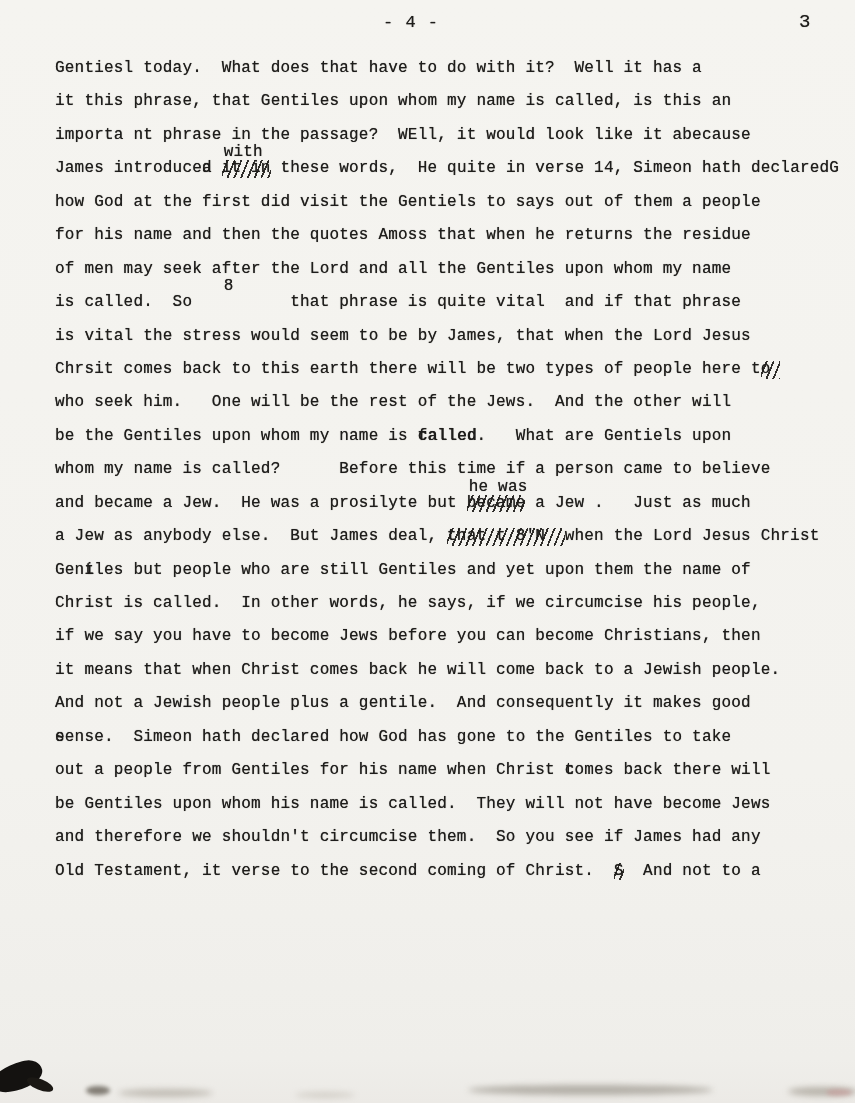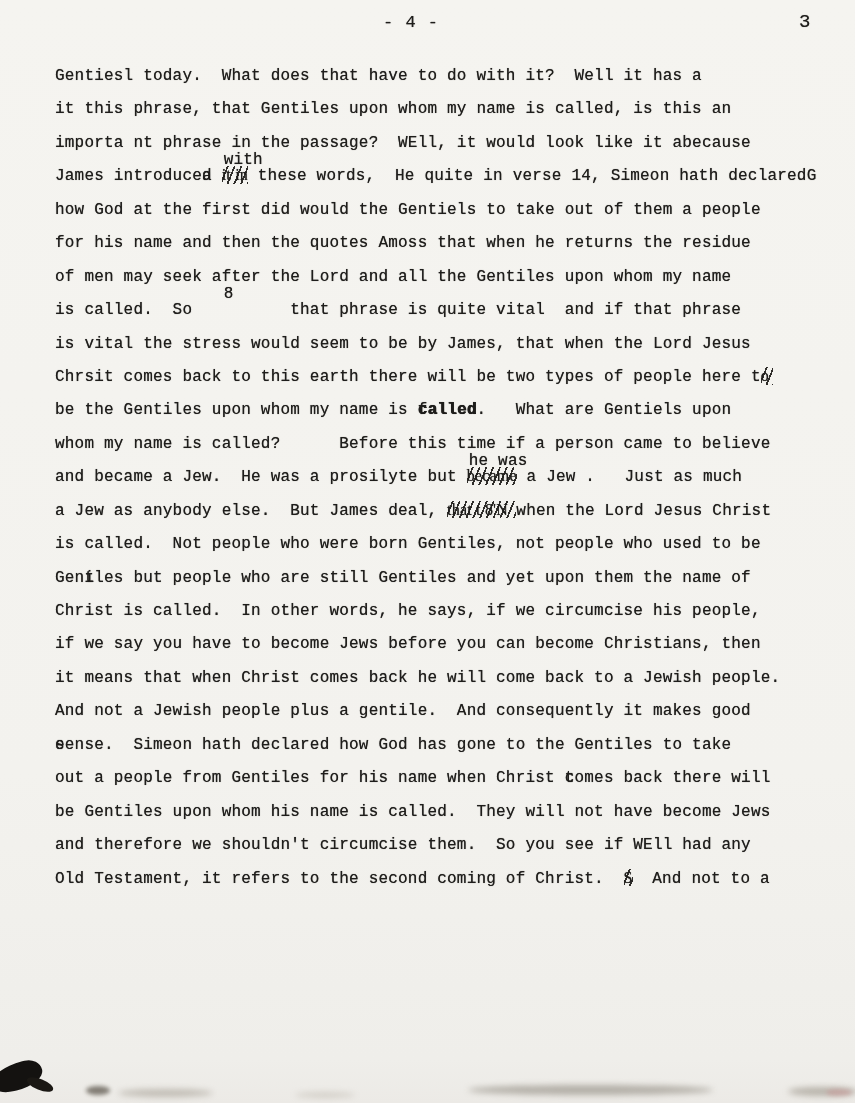--- a/index.html
+++ b/index.html
@@ -15,47 +15,46 @@
     position:absolute;top:13px;left:383px;
     font-size:17px;letter-spacing:1px;
     text-shadow:0 0 0.7px rgba(40,38,34,0.8);
   }
   .header-corner{
     position:absolute;top:11px;left:799px;
     font-size:19px;
     text-shadow:0 0 0.7px rgba(40,38,34,0.8);
   }
   .doc{
-    position:absolute;left:55px;top:60px;width:800px;
+    position:absolute;left:55px;top:52px;width:800px;
     font-size:16px;letter-spacing:0.2px;
   }
   .line{
     white-space:pre;
     line-height:33.45px;height:33.45px;
     text-shadow:0 0 0.7px rgba(40,38,34,0.85);
   }
   
   .seg-x{
     display:inline-block;line-height:1.1;vertical-align:baseline;
     background-image:repeating-linear-gradient(112deg,
       transparent 0 4.6px, rgba(30,28,25,0.92) 4.6px 6.3px);
-    font-family:Liberation Serif, serif;
   }
   
   .seg-sup{
     display:inline-block;width:0;overflow:visible;white-space:pre;
     transform:translate(2px,-16.5px);
   }
   
   .seg-z{
     display:inline-block;width:0;overflow:visible;white-space:pre;
   }
   
   .seg-b{
-    font-weight:bold;
+    font-weight:normal;
     text-shadow:0.7px 0 0 currentColor, 0 0 0.7px rgba(40,38,34,0.85);
   }
   .smudge{position:absolute;pointer-events:none;}
   .blob-main{left:-9px;top:1063px;width:52px;height:27px;background:#141210;
     border-radius:70% 30% 60% 40%/60% 50% 55% 40%;transform:rotate(-14deg);}
   .blob-tail{left:26px;top:1079px;width:28px;height:11px;background:#1b1814;
     border-radius:50%;transform:rotate(22deg);}
   .speck-1{left:86px;top:1086px;width:24px;height:9px;background:#5f594f;
     border-radius:50%;filter:blur(2px);opacity:.75;}
   .band-1{left:468px;top:1085px;width:245px;height:10px;background:#837d72;
@@ -76,41 +75,41 @@
 
   <div class="header-center">- 4 -</div>
 
   <div class="header-corner">3</div>
 
   <div class="doc">
       <div class="line"><span>Gentiesl today.  What does that have to do with it?  Well it has a</span></div>
       <div class="line"><span>it this phrase, that Gentiles upon whom my name is called, is this an</span></div>
       <div class="line"><span>importa nt phrase in the passage?  WEll, it would look like it abecause</span></div>
       <div class="line"><span>James introduce</span><span class="seg-z">a</span><span>d </span><span class="seg-sup">with</span><span class="seg-x">it in</span><span> these words,  He quite in verse 14, Simeon hath declaredG</span></div>
-      <div class="line"><span>how God at the first did would the Gentiels to take out of them a people</span></div>
+      <div class="line"><span>how God at the first did visit the Gentiels to says out of them a people</span></div>
       <div class="line"><span>for his name and then the quotes Amoss that when he returns the residue</span></div>
       <div class="line"><span>of men may seek after the Lord and all the Gentiles upon whom my name</span></div>
       <div class="line"><span>is called.  So   </span><span class="seg-sup">8</span><span>       that phrase is quite vital  and if that phrase</span></div>
       <div class="line"><span>is vital the stress would seem to be by James, that when the Lord Jesus</span></div>
       <div class="line"><span>Chrsit comes back to this earth there will be two types of people here t</span><span class="seg-x">o </span></div>
+      <div class="line"><span>who seek him.   One will be the rest of the Jews.  And the other will</span></div>
       <div class="line"><span>be the Gentiles upon whom my name is </span><span class="seg-z">f</span><span class="seg-b">called</span><span>.   What are Gentiels upon</span></div>
       <div class="line"><span>whom my name is called?      Before this time if a person came to believe</span></div>
       <div class="line"><span>and became a Jew.  He was a prosilyte but </span><span class="seg-sup">he was</span><span class="seg-x">became</span><span> a Jew .   Just as much</span></div>
       <div class="line"><span>a Jew as anybody else.  But James deal, </span><span class="seg-x">that t 8'N  </span><span>when the Lord Jesus Christ</span></div>
-      <div class="line"><span>is called.  Not people who were born Gentiles, not people who used to be</span></div>
       <div class="line"><span>Gen</span><span class="seg-z">t</span><span>iles but people who are still Gentiles and yet upon them the name of</span></div>
       <div class="line"><span>Christ is called.  In other words, he says, if we circumcise his people,</span></div>
       <div class="line"><span>if we say you have to become Jews before you can become Christians, then</span></div>
       <div class="line"><span>it means that when Christ comes back he will come back to a Jewish people.</span></div>
       <div class="line"><span>And not a Jewish people plus a gentile.  And consequently it makes good</span></div>
       <div class="line"><span class="seg-z">e</span><span>sense.  Simeon hath declared how God has gone to the Gentiles to take</span></div>
       <div class="line"><span>out a people from Gentiles for his name when Christ </span><span class="seg-z">t</span><span>comes back there will</span></div>
       <div class="line"><span>be Gentiles upon whom his name is called.  They will not have become Jews</span></div>
-      <div class="line"><span>and therefore we shouldn't circumcise them.  So you see if WEll had any</span></div>
-      <div class="line"><span>Old Testament, it refers to the second coming of Christ.  </span><span class="seg-x">S</span><span>  And not to a</span></div>
+      <div class="line"><span>and therefore we shouldn't circumcise them.  So you see if James had any</span></div>
+      <div class="line"><span>Old Testament, it verse to the second coming of Christ.  </span><span class="seg-x">S</span><span>  And not to a</span></div>
     </div>
 
   <div class="smudge blob-main"></div>
   <div class="smudge blob-tail"></div>
   <div class="smudge speck-1"></div>
   <div class="smudge band-1"></div>
   <div class="smudge band-2"></div>
   <div class="smudge band-3"></div>
   <div class="smudge band-4"></div>
   <div class="smudge pink-mark"></div>

